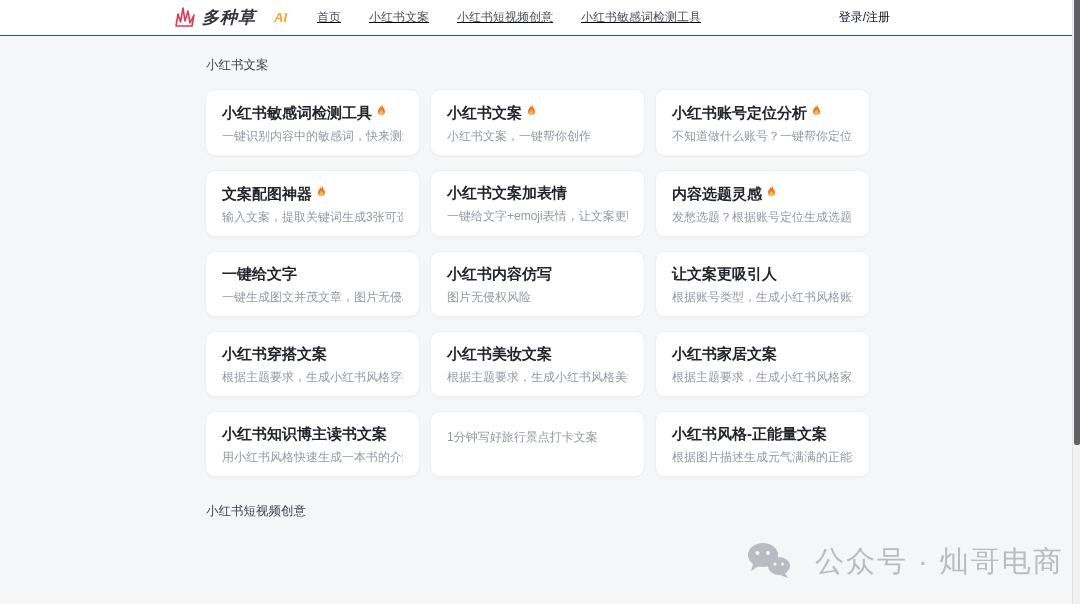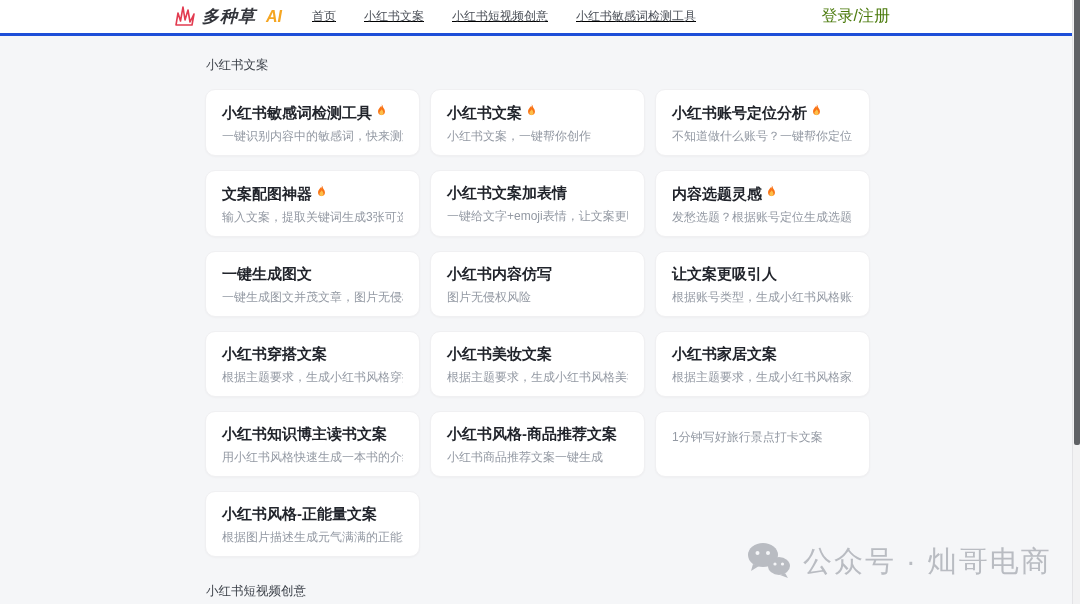--- a/index.html
+++ b/index.html
@@ -4,42 +4,42 @@
 <style>
   * { margin:0; padding:0; box-sizing:border-box; }
   html,body { width:1080px; height:604px; overflow:hidden; }
   body {
     font-family:"Liberation Sans","DejaVu Sans",sans-serif;
     background:#f5f6f8;
     position:relative;
   }
   
   .header {
-    height:36px; background:#ffffff; border-bottom:3px solid #1d4ed8;
+    height:36px; background:#ffffff; border-bottom:1px solid #1d4ed8;
     display:flex; align-items:center; padding-left:172px;
     position:relative; z-index:2;
   }
   .logo { display:flex; align-items:center; cursor:pointer; }
   .logo-icon { margin-right:4px; }
   .brand {
     font-size:17px; font-weight:800; font-style:italic;
     color:#33353b; letter-spacing:1px;
   }
   .brand-ai {
-    font-size:16px; font-weight:800; font-style:italic;
-    color:#f5a623; margin-left:10px;
+    font-size:13px; font-weight:800; font-style:italic;
+    color:#f5a623; margin-left:18px;
   }
   .nav { display:flex; align-items:center; margin-left:30px;text-decoration:underline; }
   .nav a {
     font-size:12px; color:#4a4f57; text-decoration:none;
     margin-right:28px; white-space:nowrap; cursor:pointer;
   }
   .auth {
     margin-left:auto; margin-right:190px;
-    font-size:16px; color:#4d7c0f; text-decoration:none; cursor:pointer;
+    font-size:12px; color:#0f172a; text-decoration:none; cursor:pointer;
     white-space:nowrap;
   }
   
   .main { padding:21px 0 0 205px; position:relative; z-index:1; }
   .section-title {
     font-size:12.5px; font-weight:400; color:#3a3f47;
     margin:0 0 15px 1px;
   }
   .section + .section .section-title { margin-top:26px; }
   .grid {
@@ -60,21 +60,21 @@
   .card-desc {
     font-size:12px; color:#9399a3; margin-top:6px; line-height:15px;
     white-space:nowrap; overflow:hidden;
   }
   
   .watermark {
     position:absolute; top:541px; left:745px; z-index:3;
     display:flex; align-items:center; pointer-events:none;
   }
   .watermark .wm-text {
-    font-size:29px; color:#b9bcc2; margin-left:12px; letter-spacing:2px;
+    font-size:29px; color:#b9bcc2; margin-left:24px; letter-spacing:2px;
     white-space:nowrap;
   }
   
   .scrollbar {
     position:absolute; top:0; right:0; width:8px; height:604px;
     background:#f2f2f3; border-left:1px solid #e3e3e6; z-index:5;
   }
   .scrollbar-thumb {
     position:absolute; top:0; left:1px; width:6px; height:445px;
     background:#5f6165; border-radius:0 0 2px 2px;
@@ -157,21 +157,21 @@
             <span>内容选题灵感</span>
             <span><svg width="15" height="16" viewBox="0 0 24 24" aria-hidden="true">
                 <path fill="#f97316" d="M12 2c.5 3-1.5 4.6-3 6.4-1.6 1.9-2.5 3.8-2.5 6.1a5.5 5.5 0 0 0 11 0c0-2-.8-3.8-2-5.4-1-1.4-2-2.9-1.6-5.1-1.6 1-2.3 2.5-1.9 4.4-1-1.5-.5-3.9 0-6.4z"></path>
                 <path fill="#fcbf49" d="M12 20.2a3.3 3.3 0 0 1-3.3-3.3c0-1.5 1-2.6 2-3.6.7-.7 1.3-1.5 1.5-2.4 1 1.2 3 3 3 5.9a3.3 3.3 0 0 1-3.2 3.4z"></path>
               </svg></span>
           </div>
           <div class="card-desc">发愁选题？根据账号定位生成选题</div>
         </div>
         <div class="card">
           <div class="card-title">
-            <span>一键生成图文</span>
+            <span>一键给文字</span>
           </div>
           <div class="card-desc">一键生成图文并茂文章，图片无侵权风险</div>
         </div>
         <div class="card">
           <div class="card-title">
             <span>小红书内容仿写</span>
           </div>
           <div class="card-desc">图片无侵权风险</div>
         </div>
         <div class="card">
@@ -196,26 +196,20 @@
           <div class="card-title">
             <span>小红书家居文案</span>
           </div>
           <div class="card-desc">根据主题要求，生成小红书风格家居分享文案</div>
         </div>
         <div class="card">
           <div class="card-title">
             <span>小红书知识博主读书文案</span>
           </div>
           <div class="card-desc">用小红书风格快速生成一本书的介绍和推荐语</div>
-        </div>
-        <div class="card">
-          <div class="card-title">
-            <span>小红书风格-商品推荐文案</span>
-          </div>
-          <div class="card-desc">小红书商品推荐文案一键生成</div>
         </div>
         <div class="card">
           <div class="card-desc">1分钟写好旅行景点打卡文案</div>
         </div>
         <div class="card">
           <div class="card-title">
             <span>小红书风格-正能量文案</span>
           </div>
           <div class="card-desc">根据图片描述生成元气满满的正能量配文</div>
         </div>

